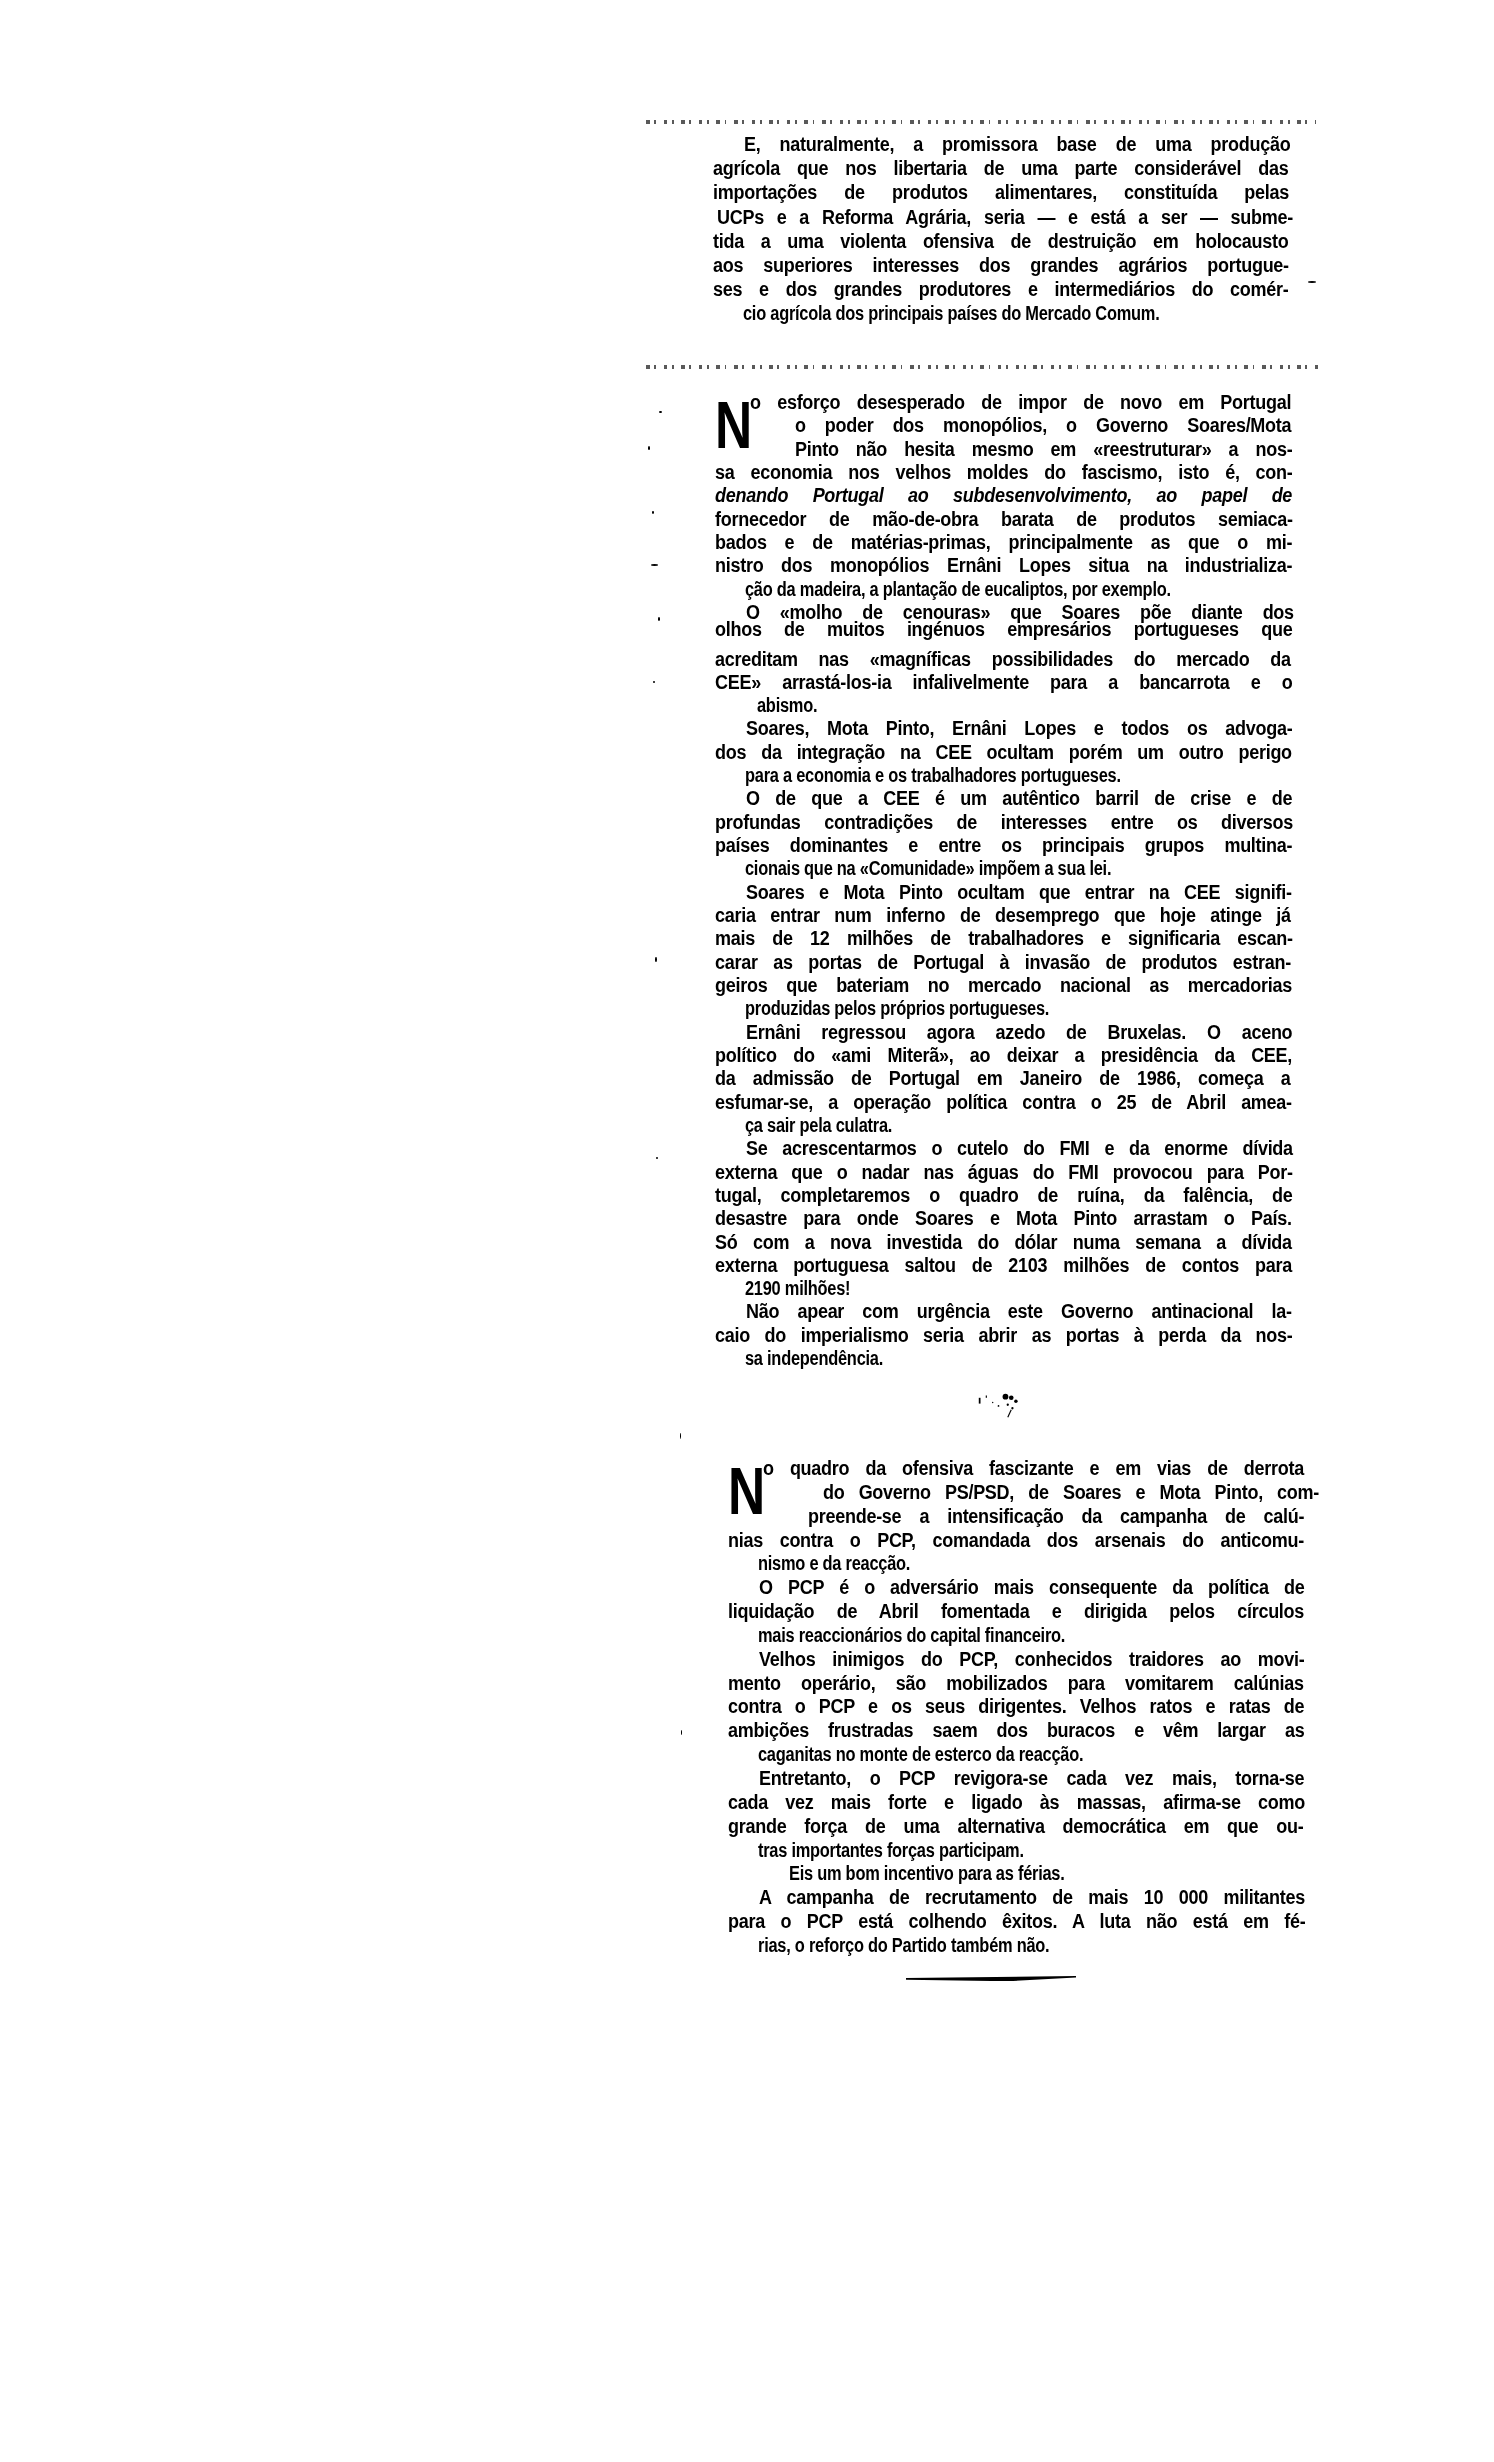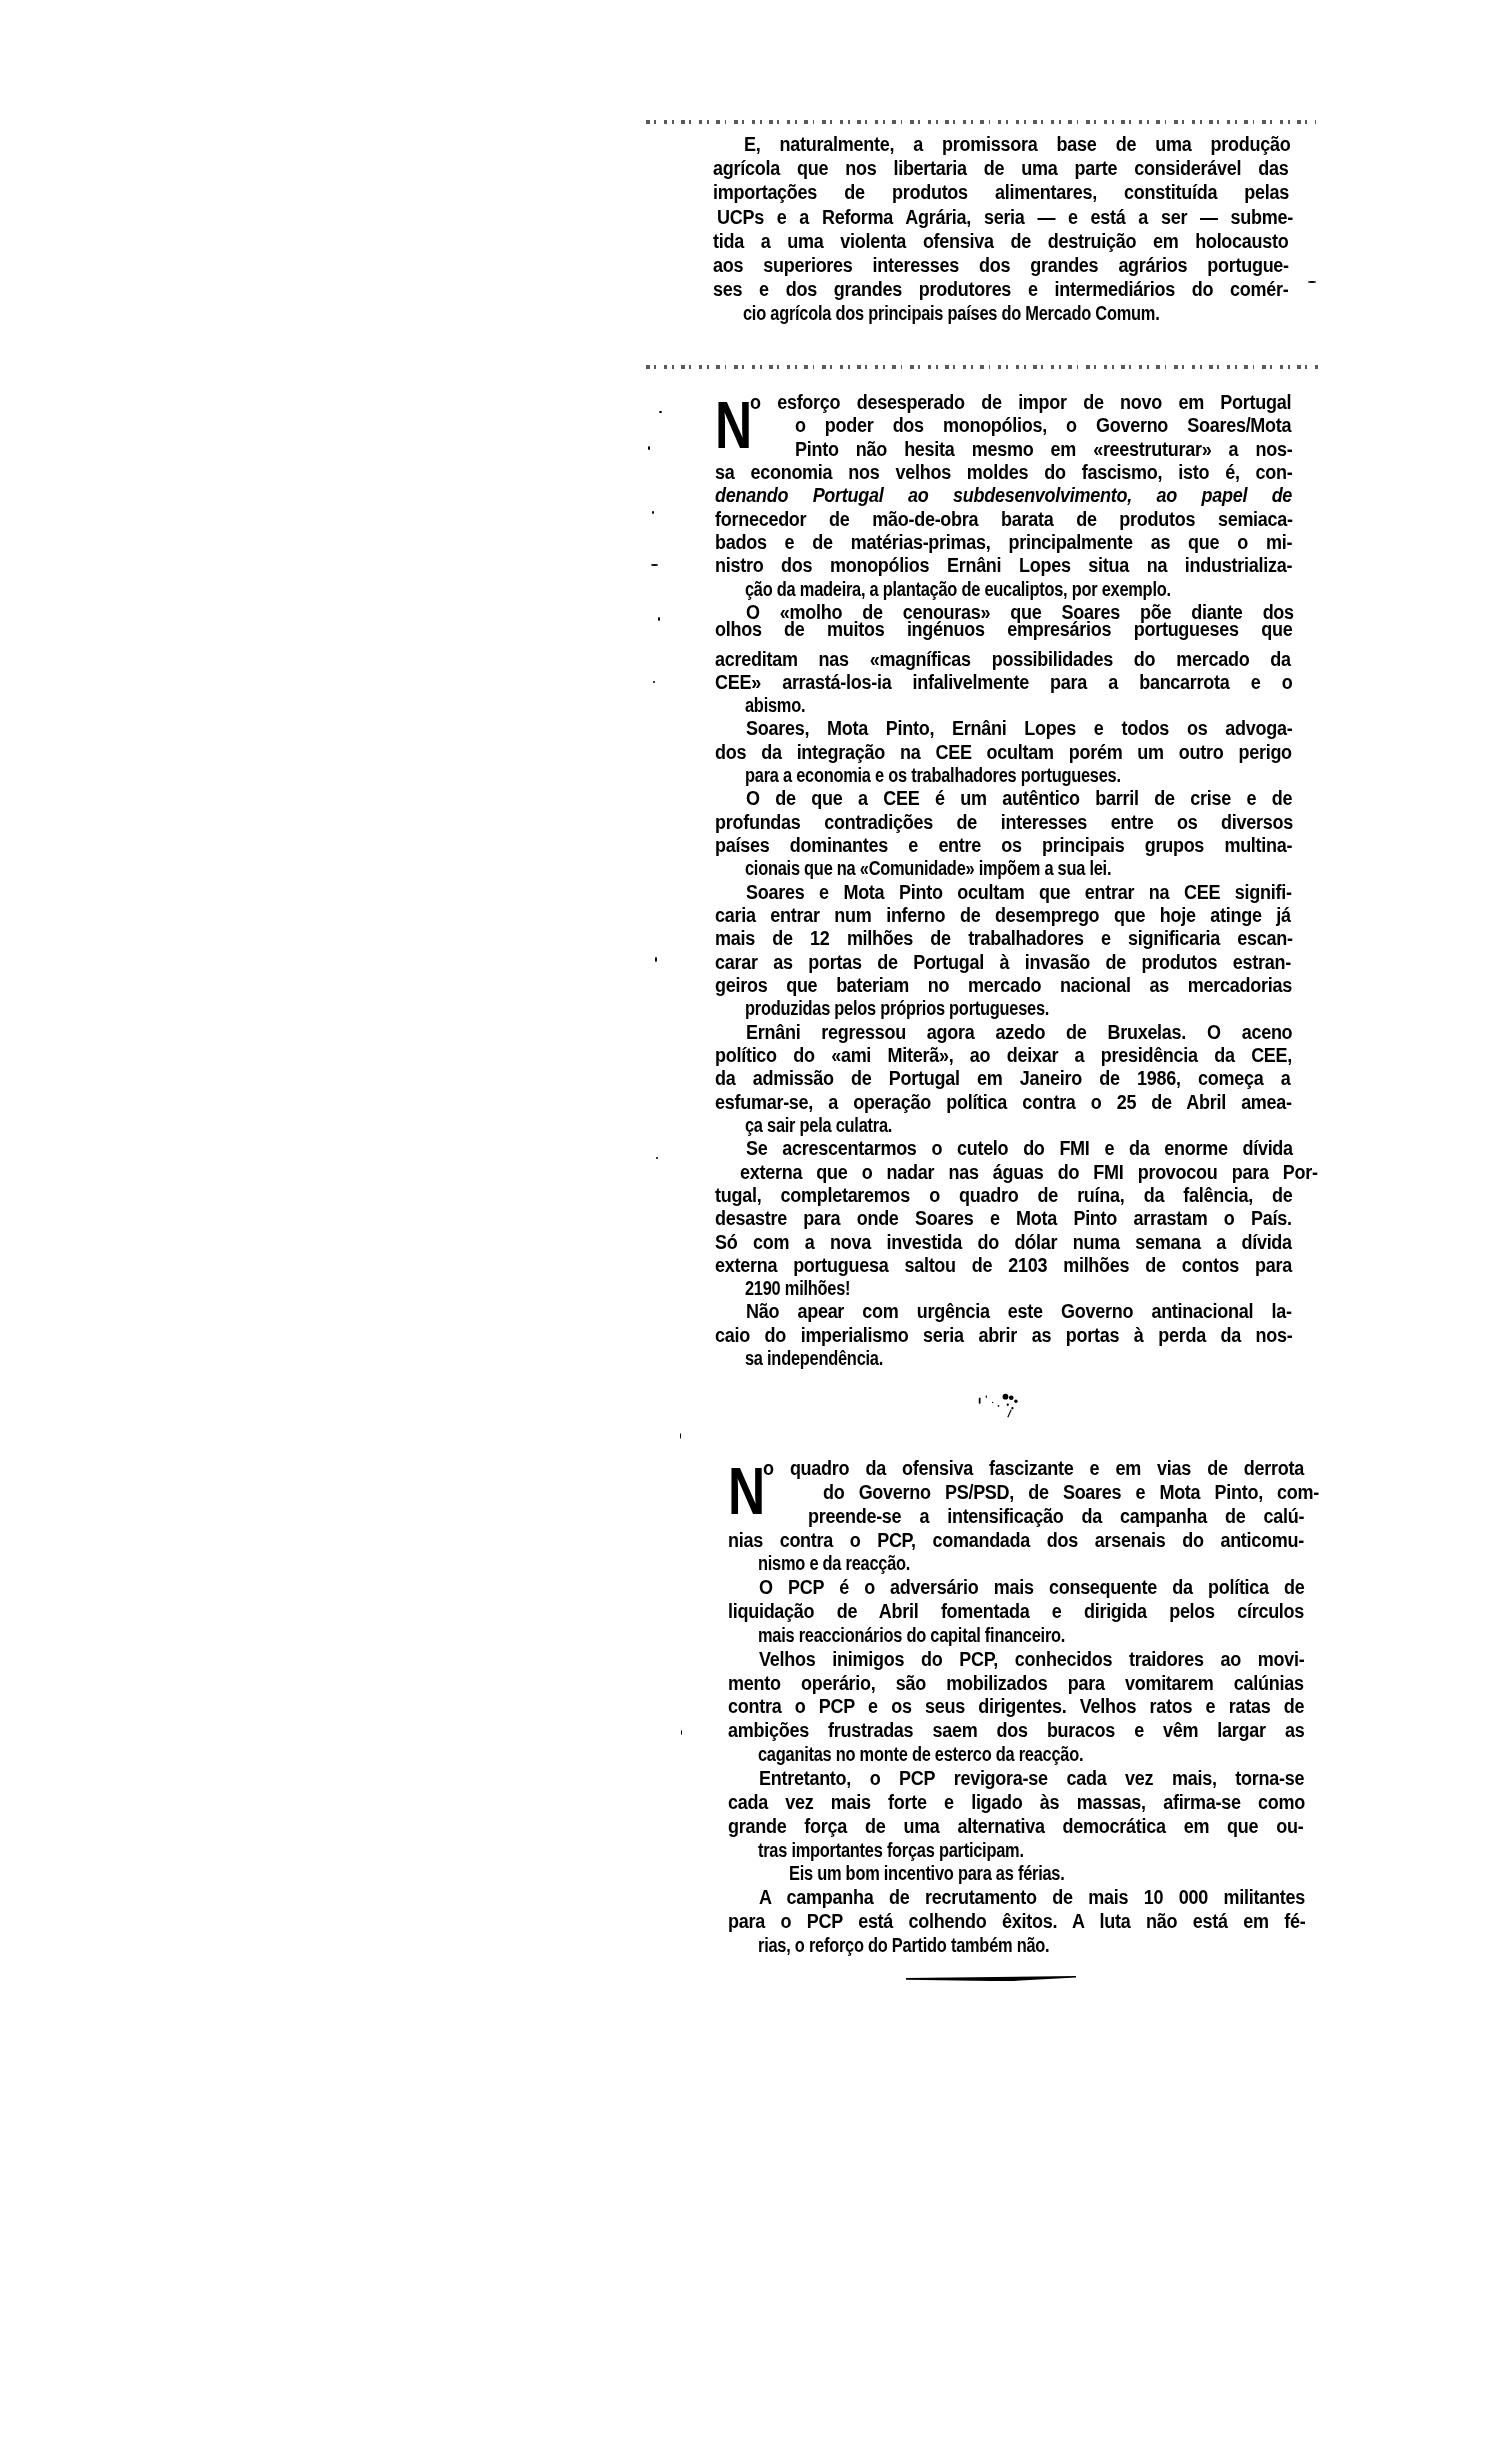--- a/index.html
+++ b/index.html
@@ -53,41 +53,41 @@
       <div class="line" style="top: 93px; left: 0px; font-style: italic;"><span class="fit" style="transform: scaleX(0.9); word-spacing: 22px; white-space: nowrap;">denando Portugal ao subdesenvolvimento, ao papel de</span></div>
       <div class="line" style="top: 117px; left: 0px;"><span class="fit" style="transform: scaleX(0.9); word-spacing: 20px; white-space: nowrap;">fornecedor de mão-de-obra barata de produtos semiaca-</span></div>
       <div class="line" style="top: 140px; left: 0px;"><span class="fit" style="transform: scaleX(0.9); word-spacing: 14.7px; white-space: nowrap;">bados e de matérias-primas, principalmente as que o mi-</span></div>
       <div class="line" style="top: 163px; left: 0px;"><span class="fit" style="transform: scaleX(0.9); word-spacing: 14.4px; white-space: nowrap;">nistro dos monopólios Ernâni Lopes situa na industrializa-</span></div>
       <div class="line last" style="top: 187px; left: 0px;"><span class="fit" style="transform: scaleX(0.82); white-space: nowrap;">ção da madeira, a plantação de eucaliptos, por exemplo.</span></div>
       <div class="dropcap" style="left: 0px; top: 1.2px;">N</div>
       <div class="line" style="top: 210px; left: 31px;"><span class="fit" style="transform: scaleX(0.9); word-spacing: 17px; white-space: nowrap;">O «molho de cenouras» que Soares põe diante dos</span></div>
       <div class="line" style="top: 227px; left: 0px;"><span class="fit" style="transform: scaleX(0.9); word-spacing: 19.7px; white-space: nowrap;">olhos de muitos ingénuos empresários portugueses que</span></div>
       <div class="line" style="top: 257px; left: 0px;"><span class="fit" style="transform: scaleX(0.9); word-spacing: 18px; white-space: nowrap;">acreditam nas «magníficas possibilidades do mercado da</span></div>
       <div class="line" style="top: 280px; left: 0px;"><span class="fit" style="transform: scaleX(0.9); word-spacing: 18.3px; white-space: nowrap;">CEE» arrastá-los-ia infalivelmente para a bancarrota e o</span></div>
-      <div class="line last" style="top: 303px; left: 0px;"><span class="fit" style="transform: scaleX(0.82); white-space: nowrap;">abismo.</span></div>
+      <div class="line last" style="top: 303px; left: 12px;"><span class="fit" style="transform: scaleX(0.82); white-space: nowrap;">abismo.</span></div>
       <div class="line" style="top: 326px; left: 31px;"><span class="fit" style="transform: scaleX(0.9); word-spacing: 14.6px; white-space: nowrap;">Soares, Mota Pinto, Ernâni Lopes e todos os advoga-</span></div>
       <div class="line" style="top: 350px; left: 0px;"><span class="fit" style="transform: scaleX(0.9); word-spacing: 11.4px; white-space: nowrap;">dos da integração na CEE ocultam porém um outro perigo</span></div>
       <div class="line last" style="top: 373px; left: 0px;"><span class="fit" style="transform: scaleX(0.82); white-space: nowrap;">para a economia e os trabalhadores portugueses.</span></div>
       <div class="line" style="top: 396px; left: 31px;"><span class="fit" style="transform: scaleX(0.9); word-spacing: 12px; white-space: nowrap;">O de que a CEE é um autêntico barril de crise e de</span></div>
       <div class="line" style="top: 420px; left: 0px;"><span class="fit" style="transform: scaleX(0.9); word-spacing: 21px; white-space: nowrap;">profundas contradições de interesses entre os diversos</span></div>
       <div class="line" style="top: 443px; left: 0px;"><span class="fit" style="transform: scaleX(0.9); word-spacing: 17.3px; white-space: nowrap;">países dominantes e entre os principais grupos multina-</span></div>
       <div class="line last" style="top: 466px; left: 0px;"><span class="fit" style="transform: scaleX(0.82); white-space: nowrap;">cionais que na «Comunidade» impõem a sua lei.</span></div>
       <div class="line" style="top: 490px; left: 31px;"><span class="fit" style="transform: scaleX(0.9); word-spacing: 11px; white-space: nowrap;">Soares e Mota Pinto ocultam que entrar na CEE signifi-</span></div>
       <div class="line" style="top: 513px; left: 0px;"><span class="fit" style="transform: scaleX(0.9); word-spacing: 11px; white-space: nowrap;">caria entrar num inferno de desemprego que hoje atinge já</span></div>
       <div class="line" style="top: 536px; left: 0px;"><span class="fit" style="transform: scaleX(0.9); word-spacing: 14px; white-space: nowrap;">mais de 12 milhões de trabalhadores e significaria escan-</span></div>
       <div class="line" style="top: 560px; left: 0px;"><span class="fit" style="transform: scaleX(0.9); word-spacing: 12px; white-space: nowrap;">carar as portas de Portugal à invasão de produtos estran-</span></div>
       <div class="line" style="top: 583px; left: 0px;"><span class="fit" style="transform: scaleX(0.9); word-spacing: 15.6px; white-space: nowrap;">geiros que bateriam no mercado nacional as mercadorias</span></div>
       <div class="line last" style="top: 606px; left: 0px;"><span class="fit" style="transform: scaleX(0.82); white-space: nowrap;">produzidas pelos próprios portugueses.</span></div>
       <div class="line" style="top: 630px; left: 31px;"><span class="fit" style="transform: scaleX(0.9); word-spacing: 18px; white-space: nowrap;">Ernâni regressou agora azedo de Bruxelas. O aceno</span></div>
       <div class="line" style="top: 653px; left: 0px;"><span class="fit" style="transform: scaleX(0.9); word-spacing: 13px; white-space: nowrap;">político do «ami Miterã», ao deixar a presidência da CEE,</span></div>
       <div class="line" style="top: 676px; left: 0px;"><span class="fit" style="transform: scaleX(0.9); word-spacing: 14px; white-space: nowrap;">da admissão de Portugal em Janeiro de 1986, começa a</span></div>
       <div class="line" style="top: 700px; left: 0px;"><span class="fit" style="transform: scaleX(0.9); word-spacing: 11.6px; white-space: nowrap;">esfumar-se, a operação política contra o 25 de Abril amea-</span></div>
       <div class="line last" style="top: 723px; left: 0px;"><span class="fit" style="transform: scaleX(0.82); white-space: nowrap;">ça sair pela culatra.</span></div>
       <div class="line" style="top: 746px; left: 31px;"><span class="fit" style="transform: scaleX(0.9); word-spacing: 11.2px; white-space: nowrap;">Se acrescentarmos o cutelo do FMI e da enorme dívida</span></div>
-      <div class="line" style="top: 770px; left: 0px; margin-left: 25px;"><span class="fit" style="transform: scaleX(0.9); word-spacing: 10.5px; white-space: nowrap;">externa que o nadar nas águas do FMI provocou para Por-</span></div>
+      <div class="line" style="top: 770px; left: 0px;"><span class="fit" style="transform: scaleX(0.9); word-spacing: 10.5px; white-space: nowrap;">externa que o nadar nas águas do FMI provocou para Por-</span></div>
       <div class="line" style="top: 793px; left: 0px;"><span class="fit" style="transform: scaleX(0.9); word-spacing: 16px; white-space: nowrap;">tugal, completaremos o quadro de ruína, da falência, de</span></div>
       <div class="line" style="top: 816px; left: 0px;"><span class="fit" style="transform: scaleX(0.9); word-spacing: 13px; white-space: nowrap;">desastre para onde Soares e Mota Pinto arrastam o País.</span></div>
       <div class="line" style="top: 840px; left: 0px;"><span class="fit" style="transform: scaleX(0.9); word-spacing: 12px; white-space: nowrap;">Só com a nova investida do dólar numa semana a dívida</span></div>
       <div class="line" style="top: 863px; left: 0px;"><span class="fit" style="transform: scaleX(0.9); word-spacing: 12.5px; white-space: nowrap;">externa portuguesa saltou de 2103 milhões de contos para</span></div>
       <div class="line last" style="top: 886px; left: 0px;"><span class="fit" style="transform: scaleX(0.82); white-space: nowrap;">2190 milhões!</span></div>
       <div class="line" style="top: 909px; left: 31px;"><span class="fit" style="transform: scaleX(0.9); word-spacing: 15px; white-space: nowrap;">Não apear com urgência este Governo antinacional la-</span></div>
       <div class="line" style="top: 933px; left: 0px;"><span class="fit" style="transform: scaleX(0.9); word-spacing: 11px; white-space: nowrap;">caio do imperialismo seria abrir as portas à perda da nos-</span></div>
       <div class="line last" style="top: 956px; left: 0px;"><span class="fit" style="transform: scaleX(0.82); white-space: nowrap;">sa independência.</span></div>
     </div>
   <svg class="ornament" style="left:975px; top:1392px;" viewBox="0 0 80 50">

